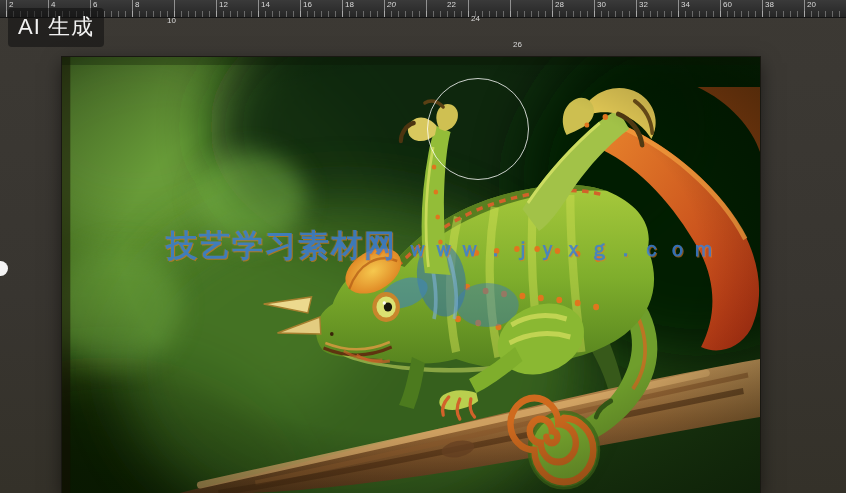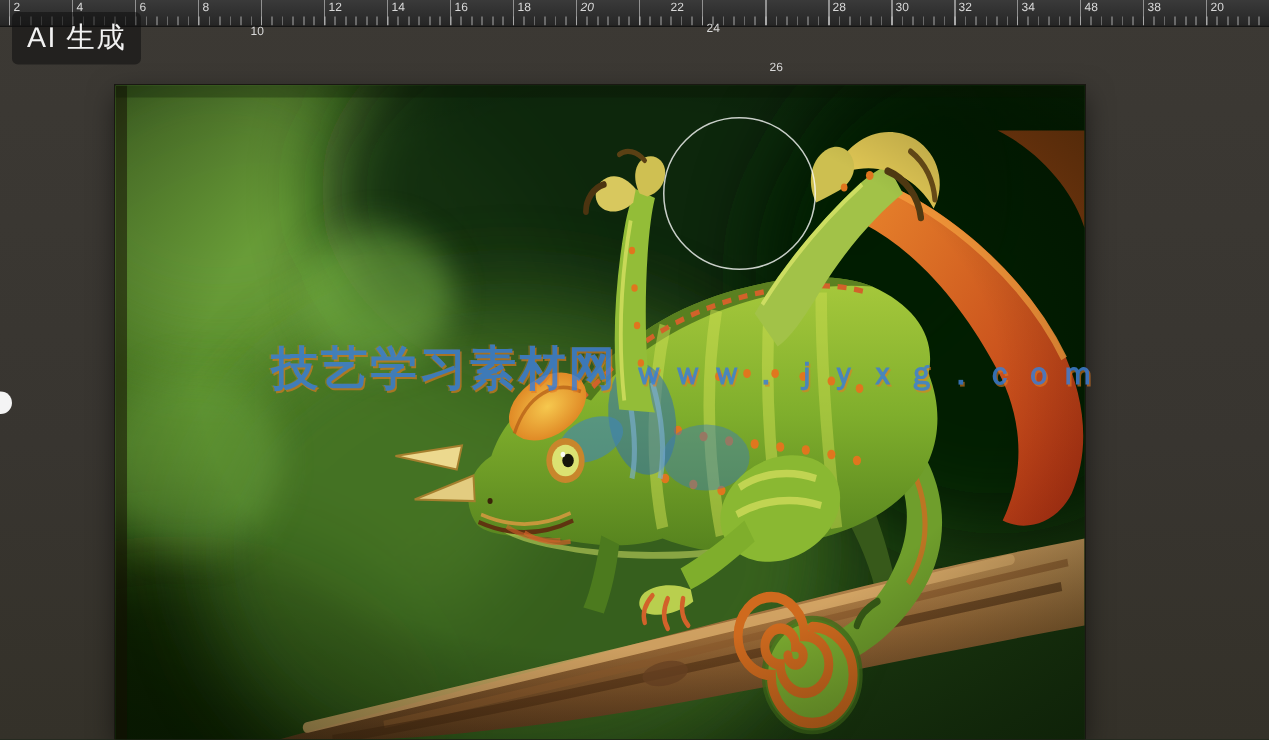--- a/index.html
+++ b/index.html
@@ -19,25 +19,25 @@
     background-position:6px 0,6px 100%,0 0;
     background-repeat:no-repeat;
     border-bottom:1px solid #141414;
     z-index:6;
   }
   .rlabel{position:absolute;top:1px;font-size:8px;line-height:8px;color:#d9d9d9;}
   
   .ai-badge{
     position:absolute;left:8px;top:8px;z-index:10;
     background:rgba(15,15,15,.55);color:#f2f2f2;
-    font-size:19px;letter-spacing:1px;padding:4px 10px 5px;border-radius:4px;
+    font-size:22px;letter-spacing:1px;padding:4px 10px 5px;border-radius:4px;
   }
   
   .canvas{
-    position:absolute;left:77px;top:57px;width:646px;height:436px;
+    position:absolute;left:62px;top:57px;width:698px;height:436px;
     background:#16320d;box-shadow:0 0 0 1px #191812,0 6px 18px rgba(0,0,0,.55);
     z-index:2;
   }
   .canvas svg{display:block;width:100%;height:100%;}
   
   .watermark{
     position:absolute;left:104px;top:168px;z-index:4;white-space:nowrap;
     opacity:.85;pointer-events:none;
   }
   .wm-cn{
@@ -75,21 +75,21 @@
       <span class="rlabel" style="left: 303px;">16</span>
       <span class="rlabel" style="left: 345px;">18</span>
       <span class="rlabel" style="left: 387px; font-style: italic;">20</span>
       <span class="rlabel" style="left: 447px;">22</span>
       <span class="rlabel" style="left: 471px; margin-top: 14px;">24</span>
       <span class="rlabel" style="left: 513px; margin-top: 40px;">26</span>
       <span class="rlabel" style="left: 555px;">28</span>
       <span class="rlabel" style="left: 597px;">30</span>
       <span class="rlabel" style="left: 639px;">32</span>
       <span class="rlabel" style="left: 681px;">34</span>
-      <span class="rlabel" style="left: 723px;">48</span>
+      <span class="rlabel" style="left: 723px;">60</span>
       <span class="rlabel" style="left: 765px;">38</span>
       <span class="rlabel" style="left: 807px;">20</span>
     </div>
 
   <div class="ai-badge">AI 生成</div>
 
   <div class="edge-dot"></div>
 
   <div class="canvas">
     <svg viewBox="0 0 758 436" preserveAspectRatio="none">

